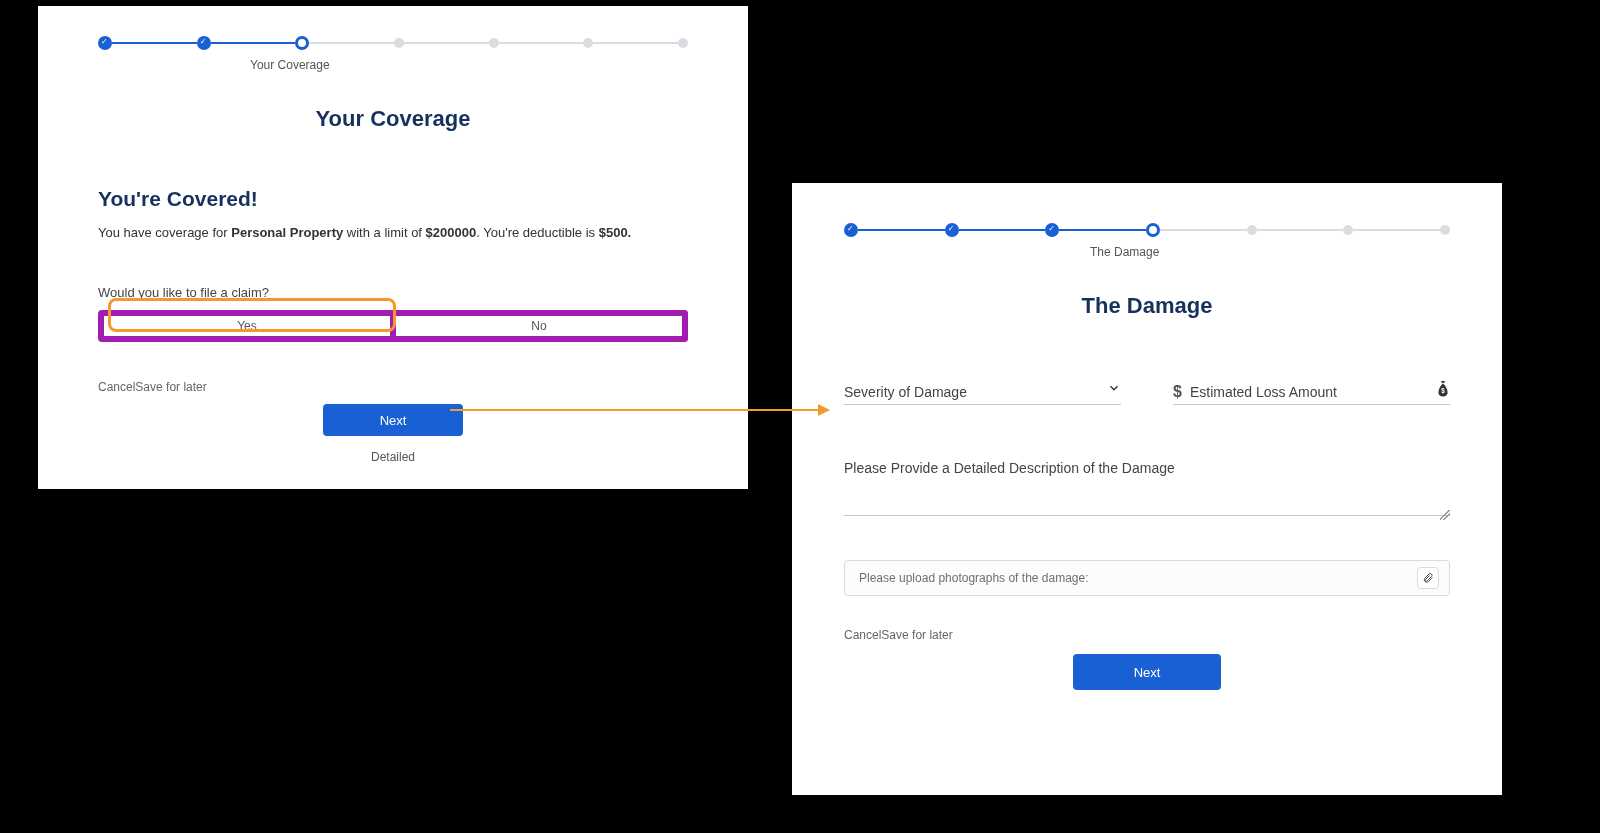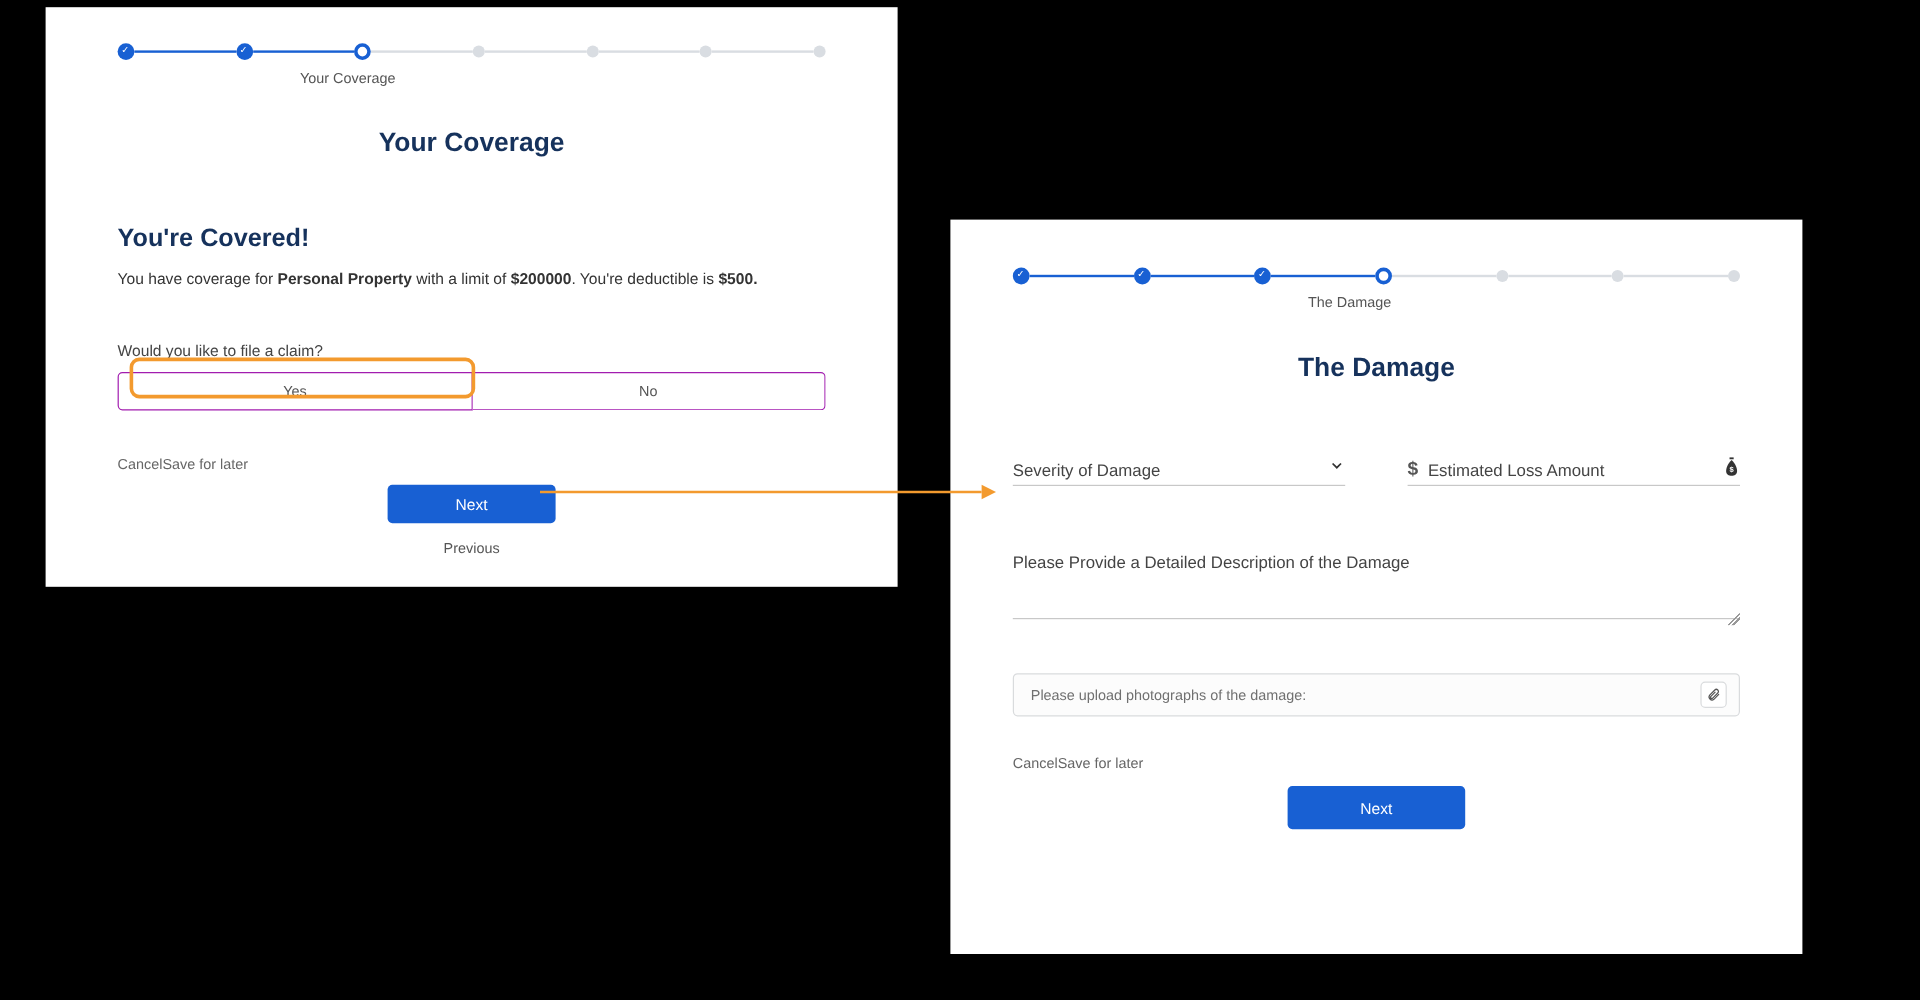--- a/index.html
+++ b/index.html
@@ -108,21 +108,21 @@
   }
   .yesno {
     display: flex;
     gap: 0;
     margin-bottom: 38px;
   }
   .yesno button {
     flex: 1;
     height: 32px;
     background: #fff;
-    border: 1px solid #a21caf;
+    border: 6px solid #a21caf;
     font-size: 12px;
     color: #555;
     cursor: pointer;
   }
   .yesno button:first-child {
     border-top-left-radius: 4px;
     border-bottom-left-radius: 4px;
   }
   .yesno button:last-child {
     border-top-right-radius: 4px;
@@ -324,21 +324,21 @@
     <button>No</button>
   </div>
 
   <div class="footer-links">
     <a>Cancel</a>
     <a>Save for later</a>
   </div>
 
   <div class="nav-btns">
     <button class="btn-primary">Next</button>
-    <button class="btn-link">Previous</button>
+    <button class="btn-link">Detailed</button>
   </div>
 
   <div class="highlight-box hl-yes"></div>
 </div>
 
 <div class="panel panel-right">
 
   <div class="progress">
     <span class="step done"></span>
     <span class="seg done"></span>

